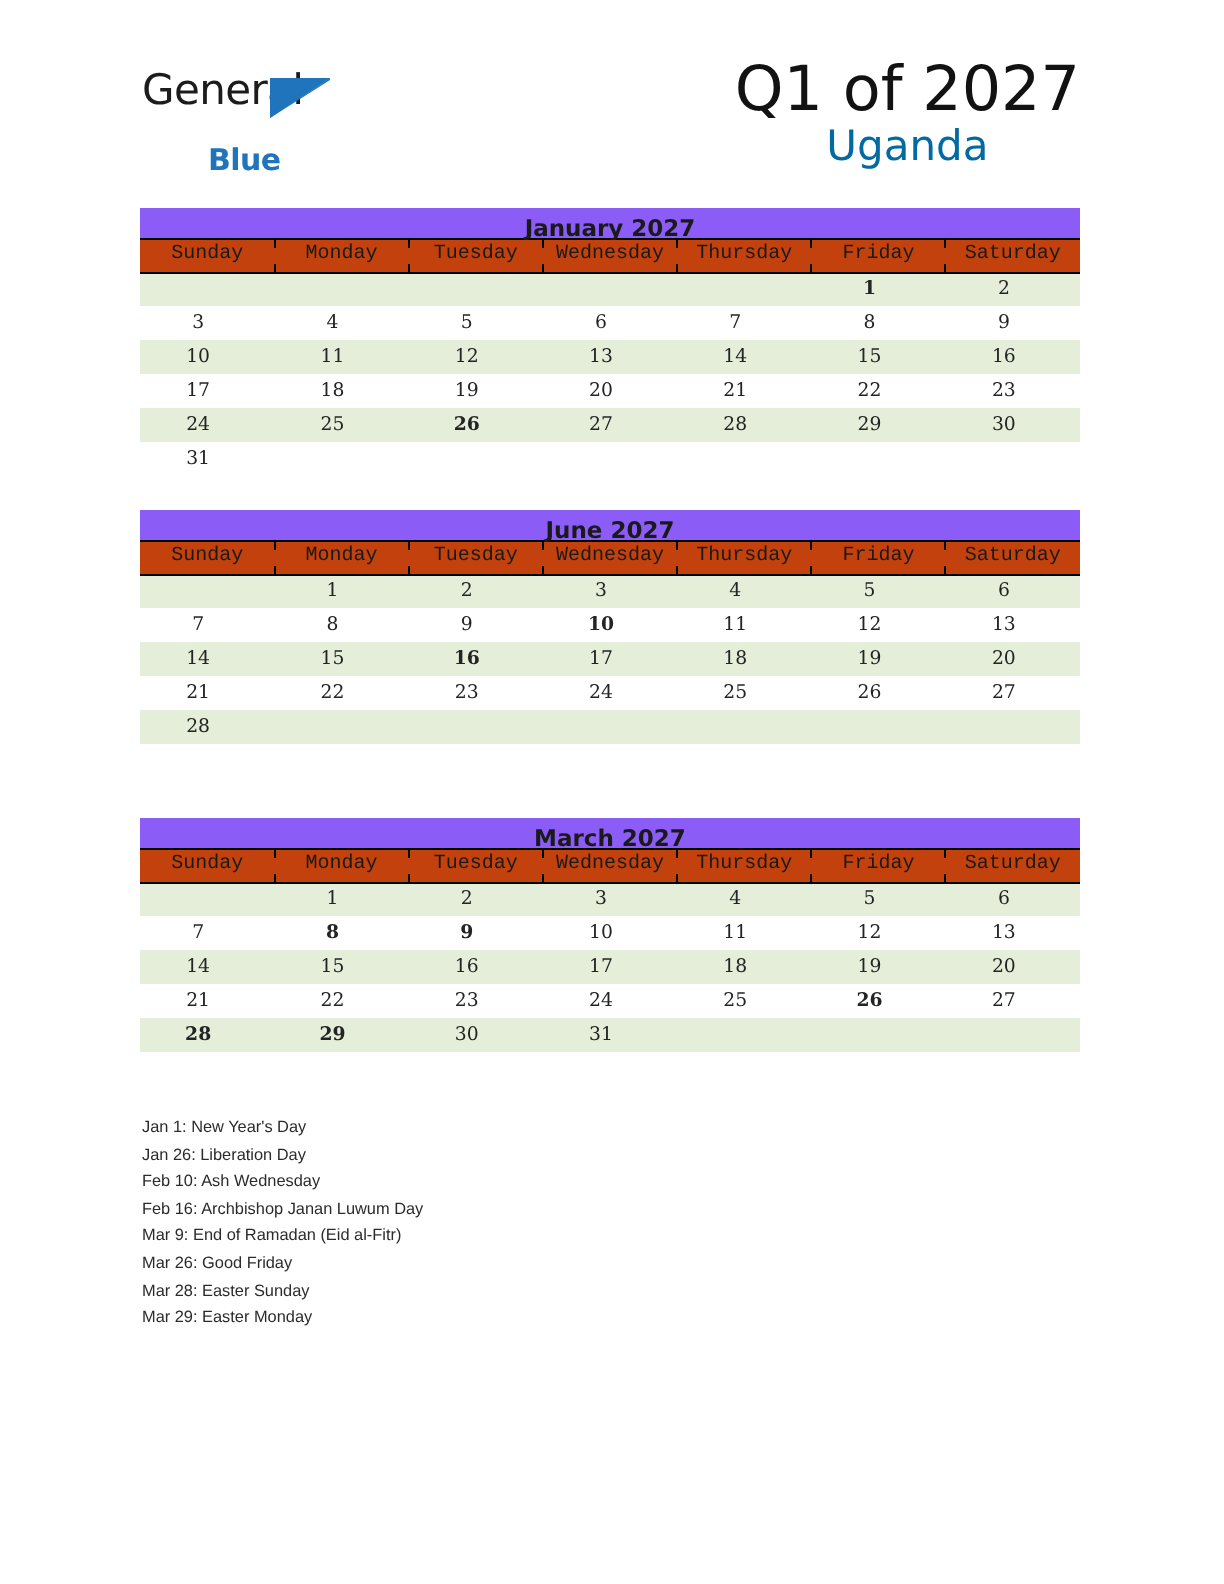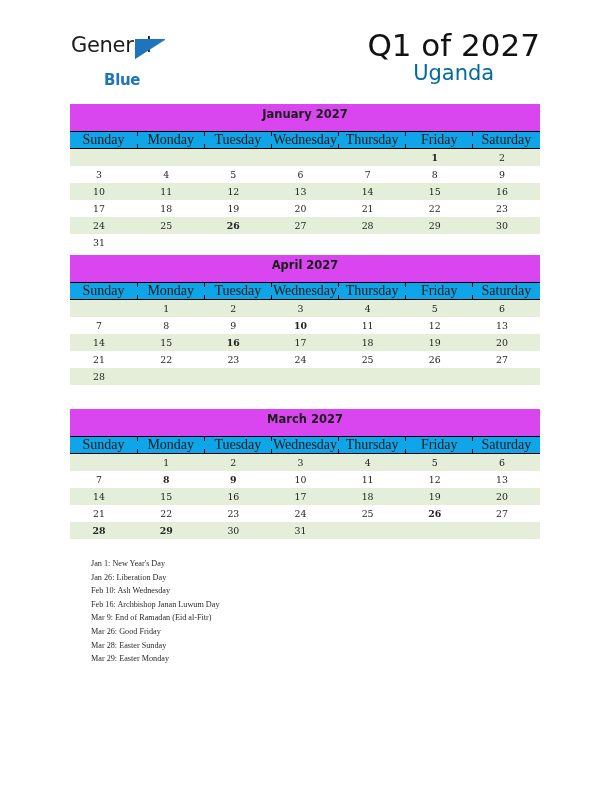--- a/index.html
+++ b/index.html
@@ -85,43 +85,43 @@
     text-align: center;
   }
 
   
   .month {
     position: absolute;
     left: 70px;
     width: 470px;
   }
   .month-title {
-    height: 28px;
+    height: 16px;
     line-height: 21px;
-    background: #d946ef;
+    background: #8b5cf6;
     text-align: center;
     font-family: "DejaVu Sans", sans-serif;
     font-size: 11.5px;
     font-weight: bold;
     color: #1a1a1a;
     border-bottom: 1.4px solid #000000;
   }
   table.cal {
     width: 470px;
     border-collapse: collapse;
     table-layout: fixed;
   }
   table.cal th {
     height: 16px;
-    font-family: Liberation Serif, serif;
-    font-size: 14px;
+    font-family: Liberation Mono, monospace;
+    font-size: 10px;
     font-weight: normal;
     color: #1a1a1a;
     text-align: center;
-    background: #0ea5e9;
+    background: #c2410c;
     border-bottom: 1.4px solid #000000;
     border-left: 1px solid #7e7e7e;
     padding: 0;
     position: relative;
   }
   table.cal th:first-child { border-left: none; }
   
   table.cal th {
     border-left: none;
   }
@@ -155,26 +155,25 @@
   }
 
   
   .holidays {
     position: absolute;
     left: 71px;
     top: 557px;
     width: 460px;
   }
   .holidays div {
-    font-family: Liberation Serif, serif;
+    font-family: Liberation Sans, sans-serif;
     font-size: 8.2px;
     color: #2b2b2b;
     line-height: 13.6px;
     white-space: nowrap;
-    margin-left: 20px;
   }
 </style>
 </head>
 <body>
 
 <div class="page-header">
 
   <div class="logo">
     <span class="logo-general">General</span>
     <svg class="logo-tri" viewBox="0 0 30 20">
@@ -259,21 +258,21 @@
             <td></td>
             <td></td>
             <td></td>
             <td></td>
             <td></td>
           </tr>
         </tbody>
       </table>
     </div>
     <div class="month" style="top: 255px;">
-      <div class="month-title">April 2027</div>
+      <div class="month-title">June 2027</div>
       <table class="cal">
         <thead>
           <tr>
             <th><span>Sunday</span></th>
             <th><span class="tick-t"></span><span class="tick-b"></span><span>Monday</span></th>
             <th><span class="tick-t"></span><span class="tick-b"></span><span>Tuesday</span></th>
             <th><span class="tick-t"></span><span class="tick-b"></span><span>Wednesday</span></th>
             <th><span class="tick-t"></span><span class="tick-b"></span><span>Thursday</span></th>
             <th><span class="tick-t"></span><span class="tick-b"></span><span>Friday</span></th>
             <th><span class="tick-t"></span><span class="tick-b"></span><span>Saturday</span></th>

